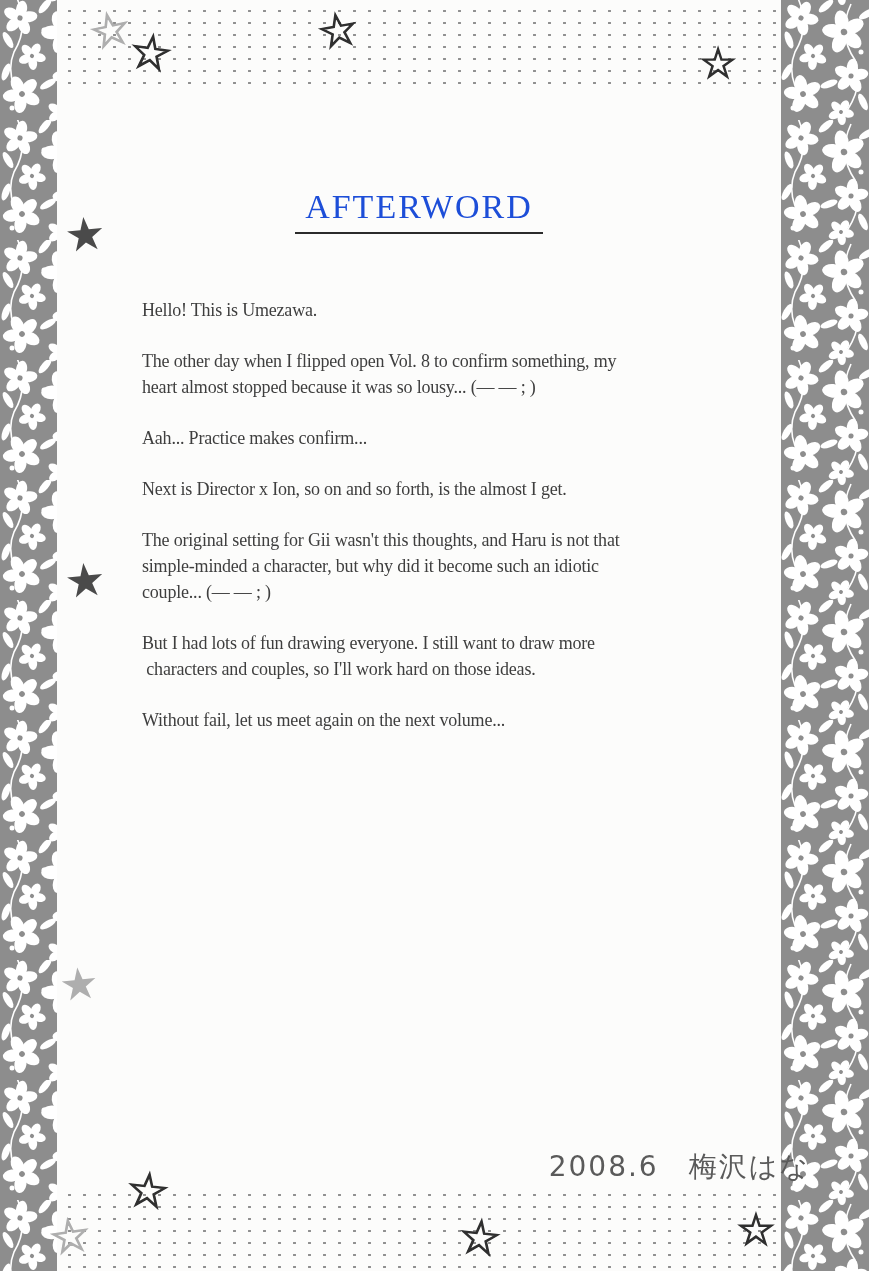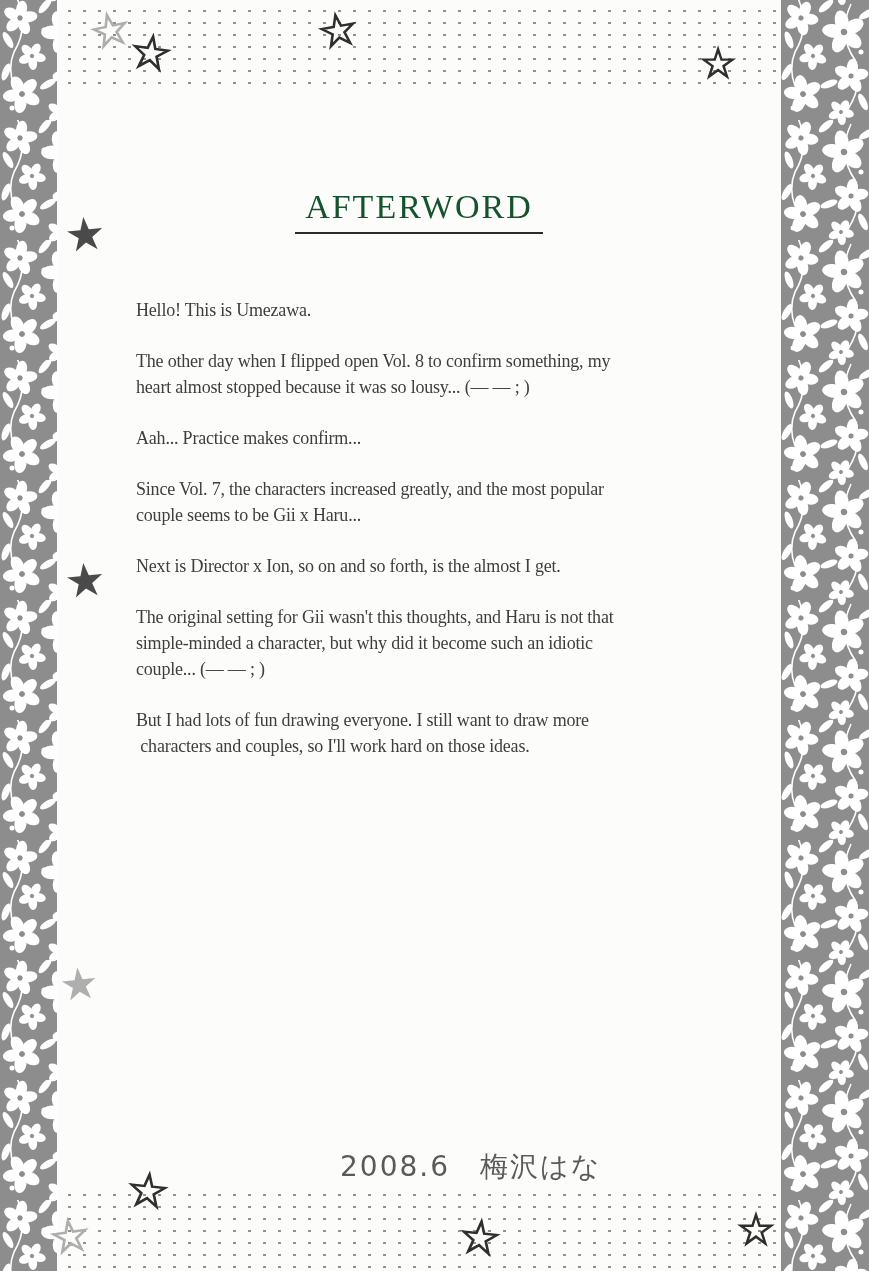--- a/index.html
+++ b/index.html
@@ -24,32 +24,32 @@
     position:absolute;line-height:1;user-select:none;
     font-family:"DejaVu Sans",sans-serif;
   }
   .star.outline{-webkit-text-stroke:1.3px currentColor;}
   .c-dark{color:#2f2f2f;}
   .c-fill{color:#4a4a4a;}
   .c-light{color:#aeaeae;}
   
   .title-wrap{position:absolute;left:57px;top:188px;width:724px;text-align:center;}
   .title{
-    display:inline-block;font-size:34px;letter-spacing:2px;color:#14532d;
+    display:inline-block;font-size:34px;letter-spacing:2px;color:#1d4ed8;
     border-bottom:2px solid #2b2b2b;padding:0 10px 6px;font-weight:400;
   }
   
-  .content{position:absolute;left:136px;top:297px;width:600px;}
+  .content{position:absolute;left:142px;top:297px;width:600px;}
   .para{
     margin:0 0 25px 0;font-size:18px;line-height:26px;letter-spacing:-0.2px;
     color:#3e3e3e;white-space:pre-line;
   }
   
   .signature{
-    position:absolute;left:340px;top:1148px;width:470px;text-align:left;
+    position:absolute;left:340px;top:1148px;width:470px;text-align:right;
     font-family:"DejaVu Sans",sans-serif;font-size:28px;letter-spacing:2px;
     color:#5a5a5a;
   }
 </style>
 </head>
 <body>
 
 <div class="page">
 
   <svg class="border-svg border-left" width="57" height="1271">
@@ -145,25 +145,24 @@
 
   <div class="title-wrap">
     <span class="title">AFTERWORD</span>
   </div>
 
   <div class="content">
     <p class="para">Hello! This is Umezawa.</p>
     <p class="para">The other day when I flipped open Vol. 8 to confirm something, my
 heart almost stopped because it was so lousy... (— — ; )</p>
     <p class="para">Aah... Practice makes confirm...</p>
-    <p class="para">Since Vol. 7, the characters increased greatly, and the most popular
-couple seems to be Gii x Haru...</p>
     <p class="para">Next is Director x Ion, so on and so forth, is the almost I get.</p>
     <p class="para">The original setting for Gii wasn't this thoughts, and Haru is not that
 simple-minded a character, but why did it become such an idiotic
 couple... (— — ; )</p>
     <p class="para">But I had lots of fun drawing everyone. I still want to draw more
 &nbsp;characters and couples, so I'll work hard on those ideas.</p>
+    <p class="para">Without fail, let us meet again on the next volume...</p>
   </div>
 
   <div class="signature">2008.6　梅沢はな</div>
 
 </div>
 
 </body></html>

